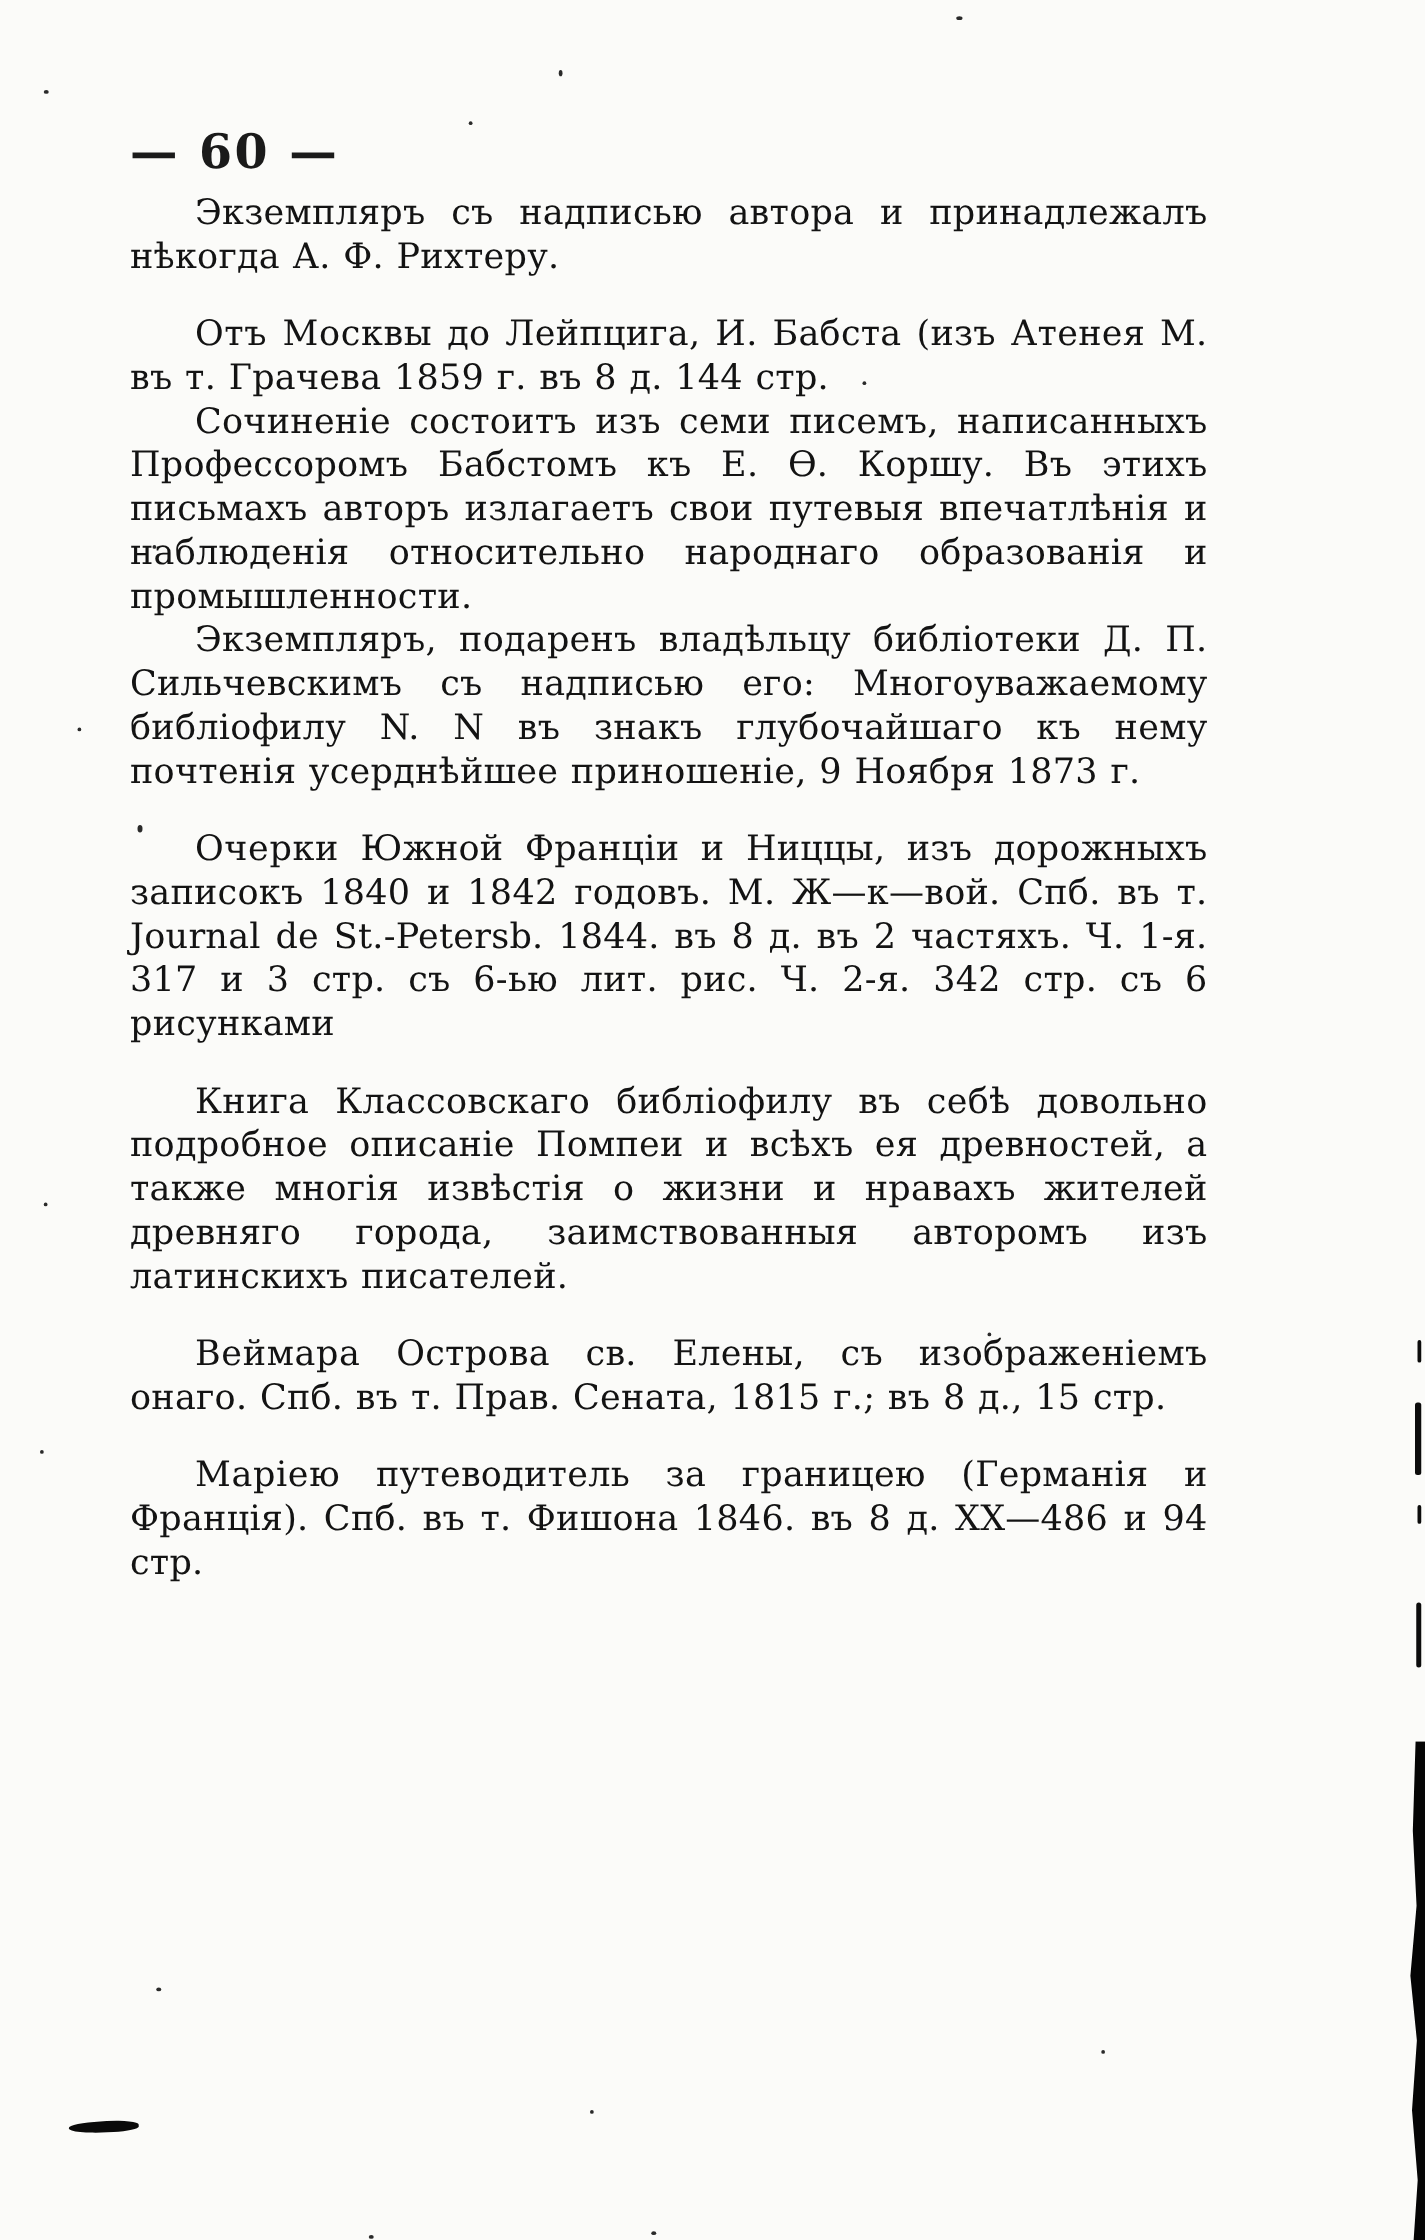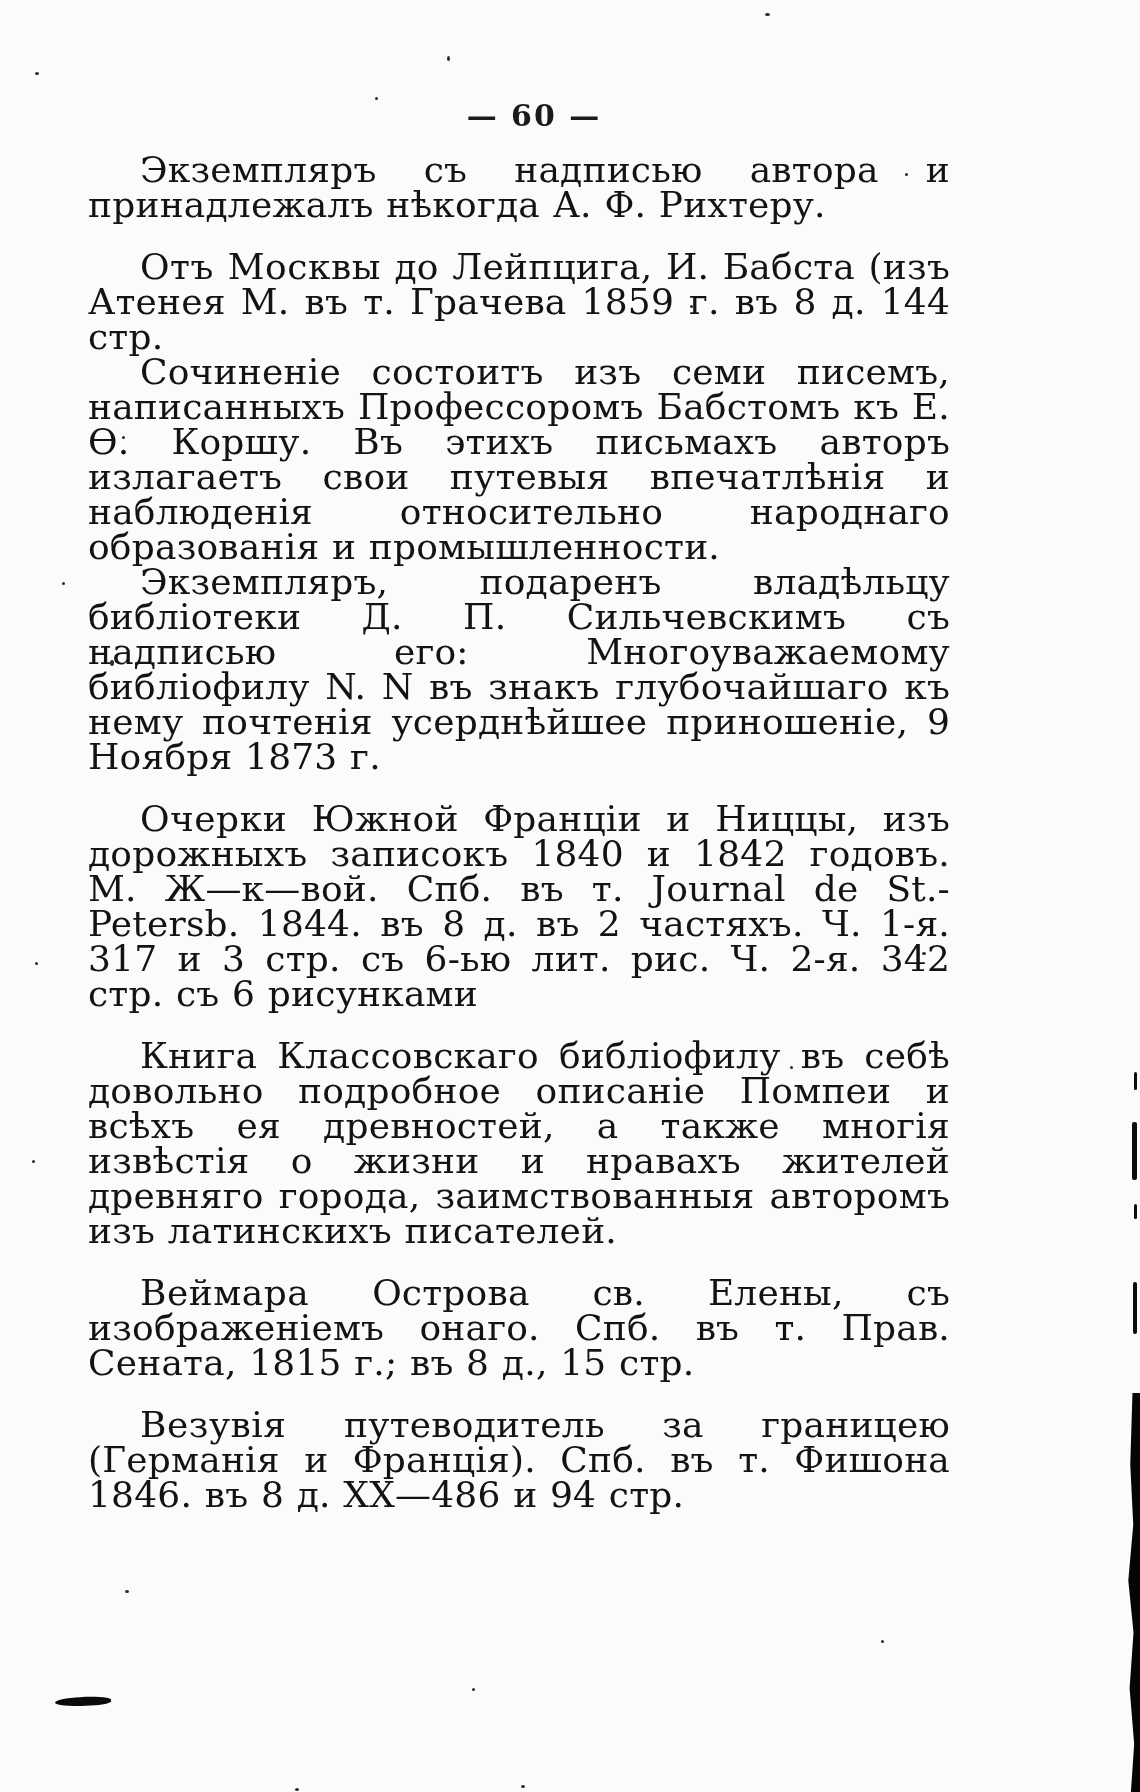--- a/index.html
+++ b/index.html
@@ -11,30 +11,30 @@
   .page {
     position: relative;
     width: 1140px; height: 1792px;
     background: #fbfbf9;
     overflow: hidden;
     color: #131313;
   }
   .page-number {
     position: absolute;
     top: 98px; left: 104px; width: 860px;
-    text-align: center;
-    font-size: 30px;
+    text-align: left;
+    font-size: 38px;
     font-weight: bold;
     letter-spacing: 2px;
     color: #1a1a1a;
   }
   .text-block {
     position: absolute;
-    top: 152px; left: 88px; width: 862px;
-    font-size: 36px;
+    top: 152px; left: 104px; width: 862px;
+    font-size: 28px;
     line-height: 35px;
     text-align: justify;
     letter-spacing: 0.2px;
     word-spacing: 1px;
   }
   .text-block p {
     margin: 0;
     text-indent: 52px;
   }
   .section + .section { margin-top: 27px; }
@@ -86,21 +86,21 @@
       <div class="section">
         <p><b>Очерки</b> Южной Франціи и Ниццы, изъ дорожныхъ записокъ 1840 и 1842 годовъ. М. Ж—к—вой. Спб. въ т. Journal de St.-Petersb. 1844. въ 8 д. въ 2 частяхъ. Ч. 1-я. 317 и 3 стр. съ 6-ью лит. рис. Ч. 2-я. 342 стр. съ 6 рисунками</p>
       </div>
       <div class="section">
         <p>Книга Классовскаго библіофилу въ себѣ довольно подробное описаніе Помпеи и всѣхъ ея древностей, а также многія извѣстія о жизни и нравахъ жителей древняго города, заимствованныя авторомъ изъ латинскихъ писателей.</p>
       </div>
       <div class="section">
         <p><b>Веймара</b> Острова св. Елены, съ изображеніемъ онаго. Спб. въ т. Прав. Сената, 1815 г.; въ 8 д., 15 стр.</p>
       </div>
       <div class="section">
-        <p><b>Везувія</b> путеводитель за границею (Германія и Франція). Спб. въ т. Фишона 1846. въ 8 д. XX—486 и 94 стр.</p>
+        <p><b>Маріею</b> путеводитель за границею (Германія и Франція). Спб. въ т. Фишона 1846. въ 8 д. XX—486 и 94 стр.</p>
       </div>
     </div>
 
   <div class="edge-band"></div>
   <div class="edge-dash" style="left:1134px; top:1072px; width:3px; height:18px;"></div>
   <div class="edge-dash" style="left:1132px; top:1122px; width:5px; height:58px;"></div>
   <div class="edge-dash" style="left:1134px; top:1204px; width:3px; height:15px;"></div>
   <div class="edge-dash" style="left:1133px; top:1282px; width:4px; height:52px;"></div>
 
   <div class="smudge"></div>

